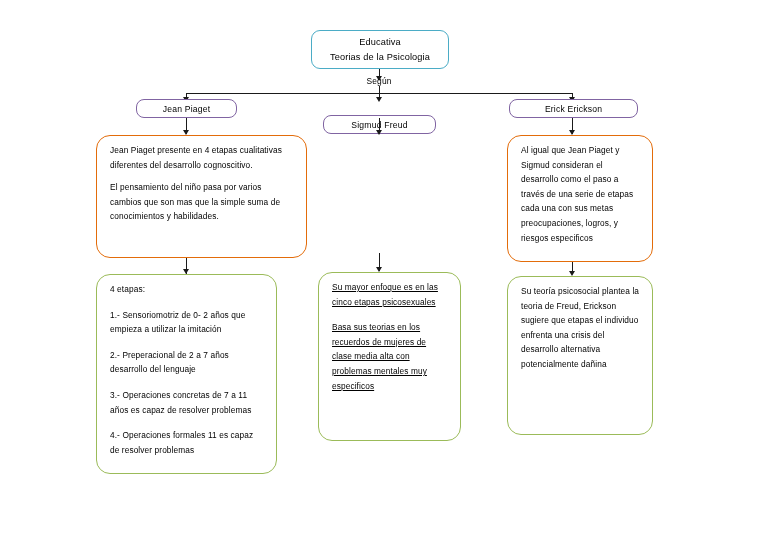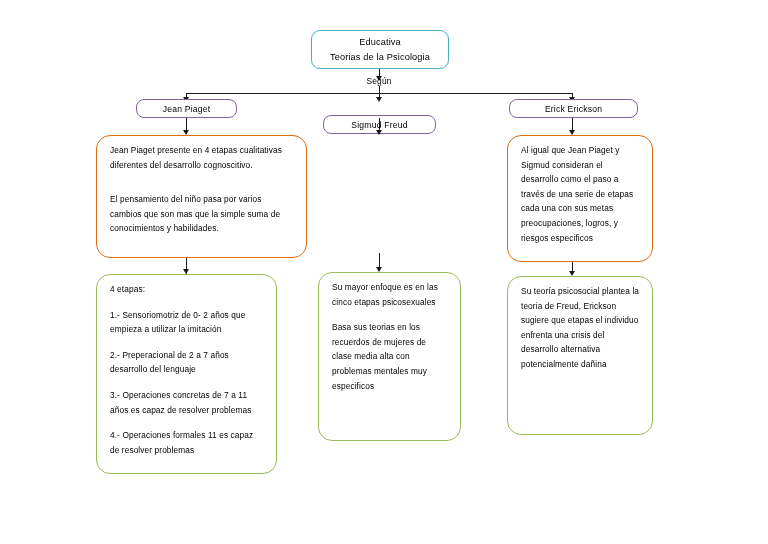--- a/index.html
+++ b/index.html
@@ -81,21 +81,21 @@
     text-align: left;
     font-size: 8.3px;
     line-height: 14.6px;
     letter-spacing: 0.1px;
     padding: 7px 12px 7px 13px;
     justify-content: flex-start;
     overflow: hidden;
   }
 
   .para + .para {
-    margin-top: 20px;
+    margin-top: 8px;
   }
   .node-detail .para + .para {
     margin-top: 11px;
   }
 
   
   .vline {
     position: absolute;
     width: 1px;
     background: #1a1a1a;
@@ -178,21 +178,21 @@
     <span class="line">Sigmud Freud</span>
   </div>
 
   <div class="vline" style="left:379px; top:118px; height:16px;"></div>
   <div class="arrowhead" style="left:376px; top:130px;"></div>
 
 
   <div class="vline" style="left:379px; top:253px; height:18px;"></div>
   <div class="arrowhead" style="left:376px; top:267px;"></div>
 
-  <div class="node node-detail" style="left:318px; top:272px; width:143px; height:169px;">
+  <div class="node node-detail" style="left:318px; top:272px; width:143px; height:169px;text-decoration:underline;">
     <span class="para">Su mayor enfoque es en las cinco etapas psicosexuales</span>
     <span class="para">Basa sus teorias en los recuerdos de mujeres de clase media alta con problemas mentales muy especificos</span>
   </div>
 
   <div class="vline" style="left:572px; top:93px; height:6px;"></div>
   <div class="arrowhead" style="left:569px; top:97px;"></div>
 
   <div class="node node-author" style="left:509px; top:99px; width:129px; height:19px;">
     <span class="line">Erick Erickson</span>
   </div>

